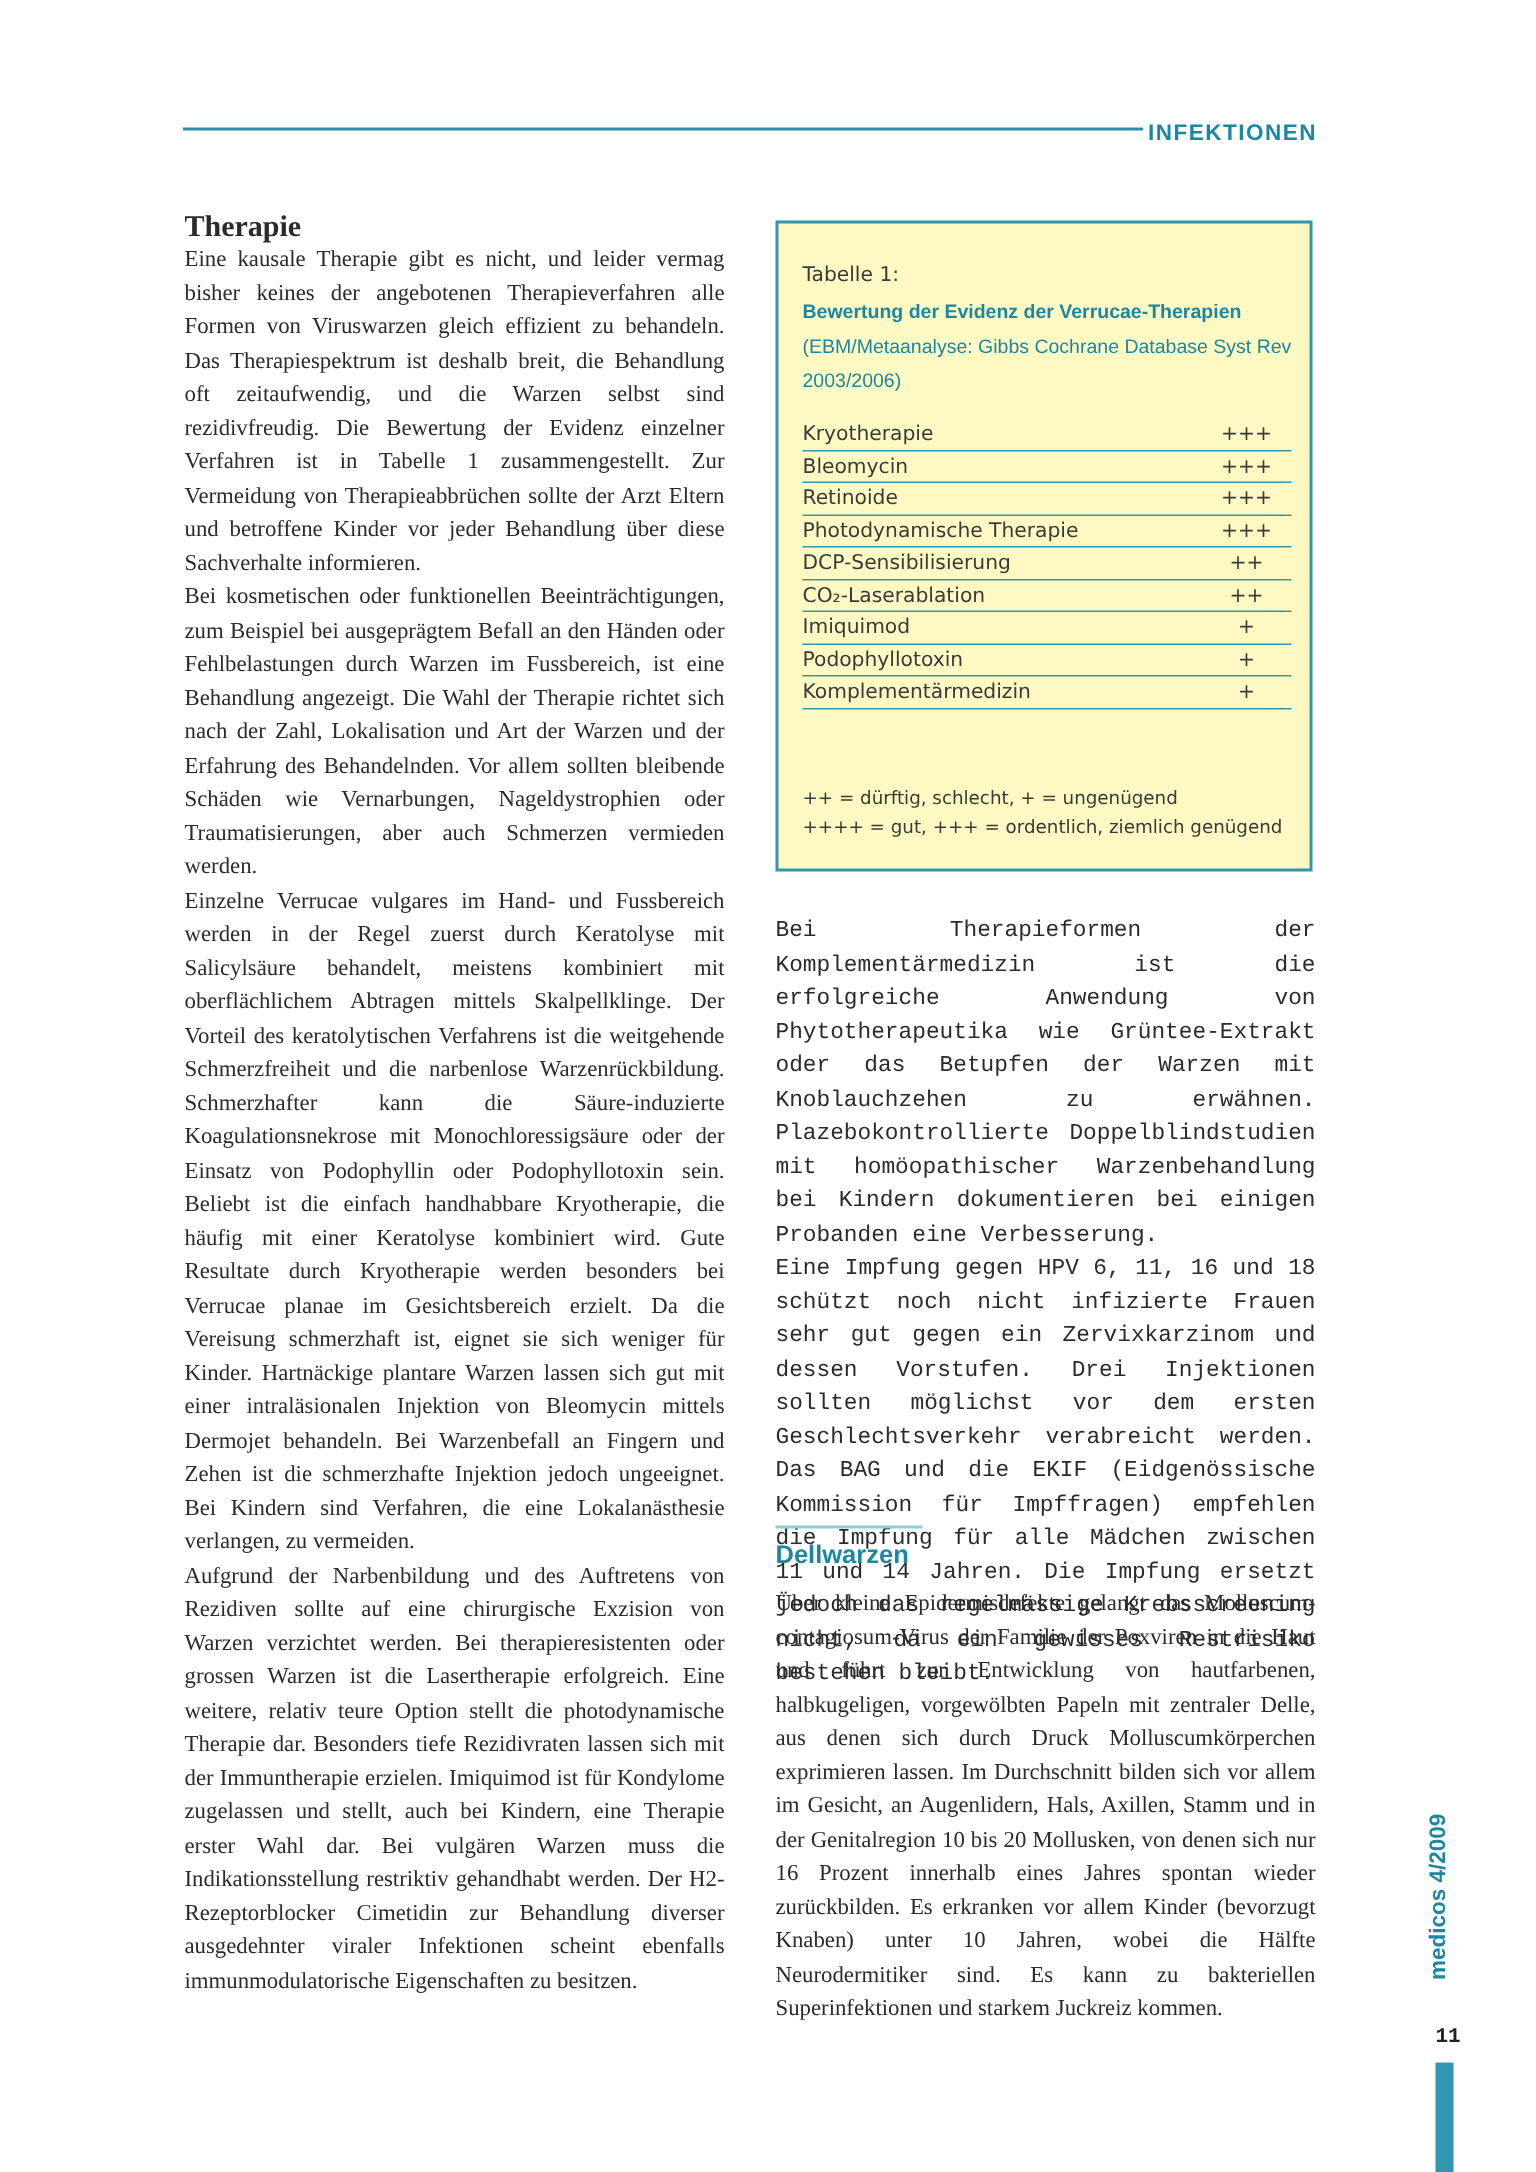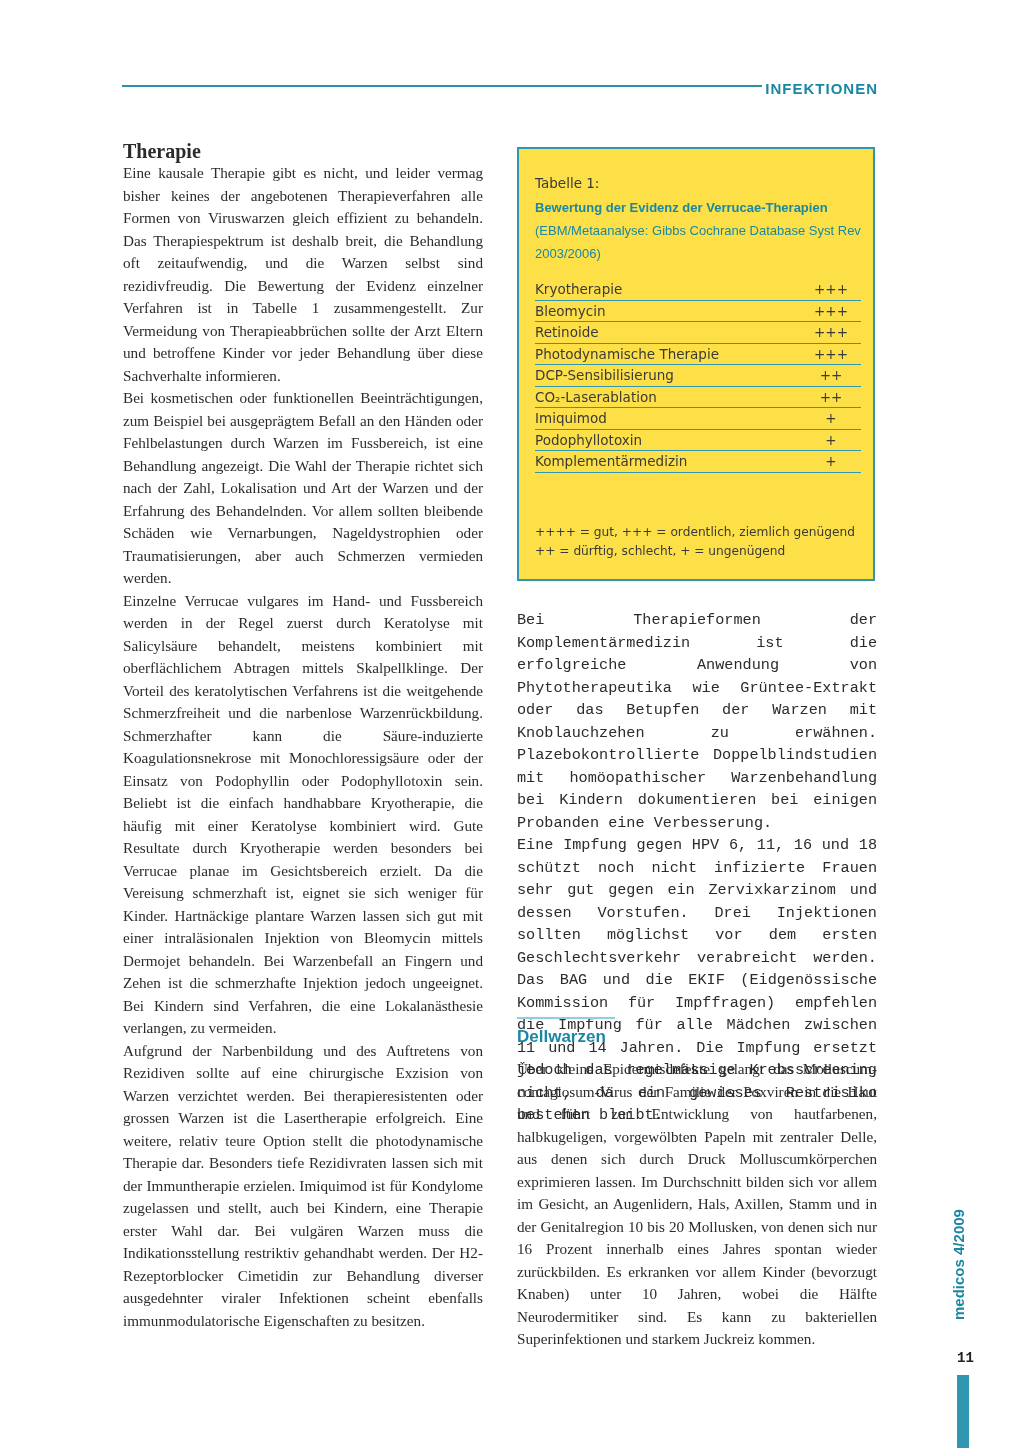--- a/index.html
+++ b/index.html
@@ -12,21 +12,21 @@
     position: absolute; right: 146px; top: 80px; font-family: "Liberation Sans", sans-serif;
     font-weight: bold; font-size: 15px; letter-spacing: 1px; color: #1a87a3;
   }
   .col { position: absolute; width: 360px; font-family: "Liberation Serif", serif; font-size: 15.2px; line-height: 22.5px; text-align: justify; color: #2b2b2b; }
   .col-left { left: 123px; top: 140px; }
   .col-right { left: 517px; top: 609px; font-family: Liberation Mono, monospace; }
   .col p { margin: 0; }
   .h-therapie { font-weight: bold; font-size: 20px; line-height: 22px; }
   .table-box {
     position: absolute; left: 517px; top: 147px; width: 358px; height: 434px;
-    background: #fde047; border: 2px solid #3197b0; box-sizing: border-box;
+    background: #fef9c3; border: 2px solid #3197b0; box-sizing: border-box;
     font-family: "DejaVu Sans", sans-serif;
   }
   .tb-caption { position: absolute; left: 16px; top: 26px; font-size: 13.5px; color: #3a3a3a; }
   .tb-title { position: absolute; left: 16px; top: 47px; width: 330px; font-family: "Liberation Sans", sans-serif; font-size: 13px; line-height: 23px; color: #1a87a3; }
   .tb-title b { font-weight: bold; }
   .tb-rows { position: absolute; left: 16px; top: 130px; width: 326px; }
   .tb-row { display: flex; justify-content: space-between; height: 20.5px; border-bottom: 1.5px solid #3197b0; font-size: 13.5px; line-height: 21px; color: #3a3a3a; }
   .tb-row .val { width: 60px; text-align: center; }
   .tb-legend { position: absolute; left: 16px; top: 374px; font-size: 12.2px; line-height: 19px; color: #3a3a3a; }
   .divider-short { position: absolute; left: 517px; top: 1017px; width: 98px; height: 1.5px; background: #8ecfdc; }
@@ -88,22 +88,22 @@
     <div class="tb-row">
         <span>Podophyllotoxin</span>
         <span class="val">+</span>
       </div>
     <div class="tb-row">
         <span>Komplementärmedizin</span>
         <span class="val">+</span>
       </div>
   </div>
   <div class="tb-legend">
+    <div>++ = dürftig, schlecht, + = ungenügend</div>
     <div>++++ = gut, +++ = ordentlich, ziemlich genügend</div>
-    <div>++ = dürftig, schlecht, + = ungenügend</div>
   </div>
 </div>
 
 <div class="col col-right">
   <p>Bei Therapieformen der Komplementärmedizin ist die erfolgreiche Anwendung von Phytotherapeutika wie Grüntee-Extrakt oder das Betupfen der Warzen mit Knoblauchzehen zu erwähnen. Plazebokontrollierte Doppelblindstudien mit homöopathischer Warzenbehandlung bei Kindern dokumentieren bei einigen Probanden eine Verbesserung.</p>
   <p>Eine Impfung gegen HPV 6, 11, 16 und 18 schützt noch nicht infizierte Frauen sehr gut gegen ein Zervixkarzinom und dessen Vorstufen. Drei Injektionen sollten möglichst vor dem ersten Geschlechtsverkehr verabreicht werden. Das BAG und die EKIF (Eidgenössische Kommission für Impffragen) empfehlen die Impfung für alle Mädchen zwischen 11 und 14 Jahren. Die Impfung ersetzt jedoch das regelmässige Krebsscreening nicht, da ein gewisses Restrisiko bestehen bleibt.</p>
 </div>
 
 <div class="divider-short"></div>
 <div class="h-dell">Dellwarzen</div>

